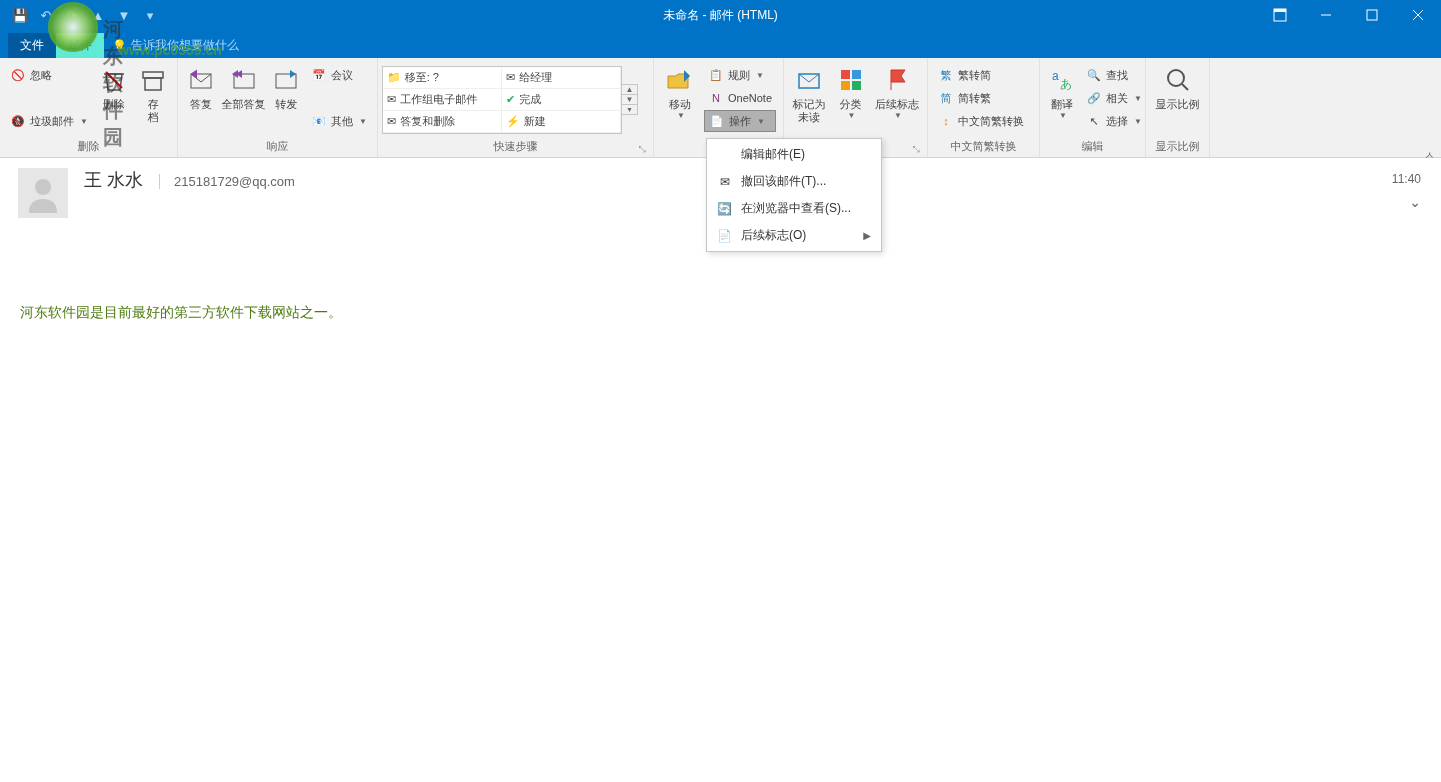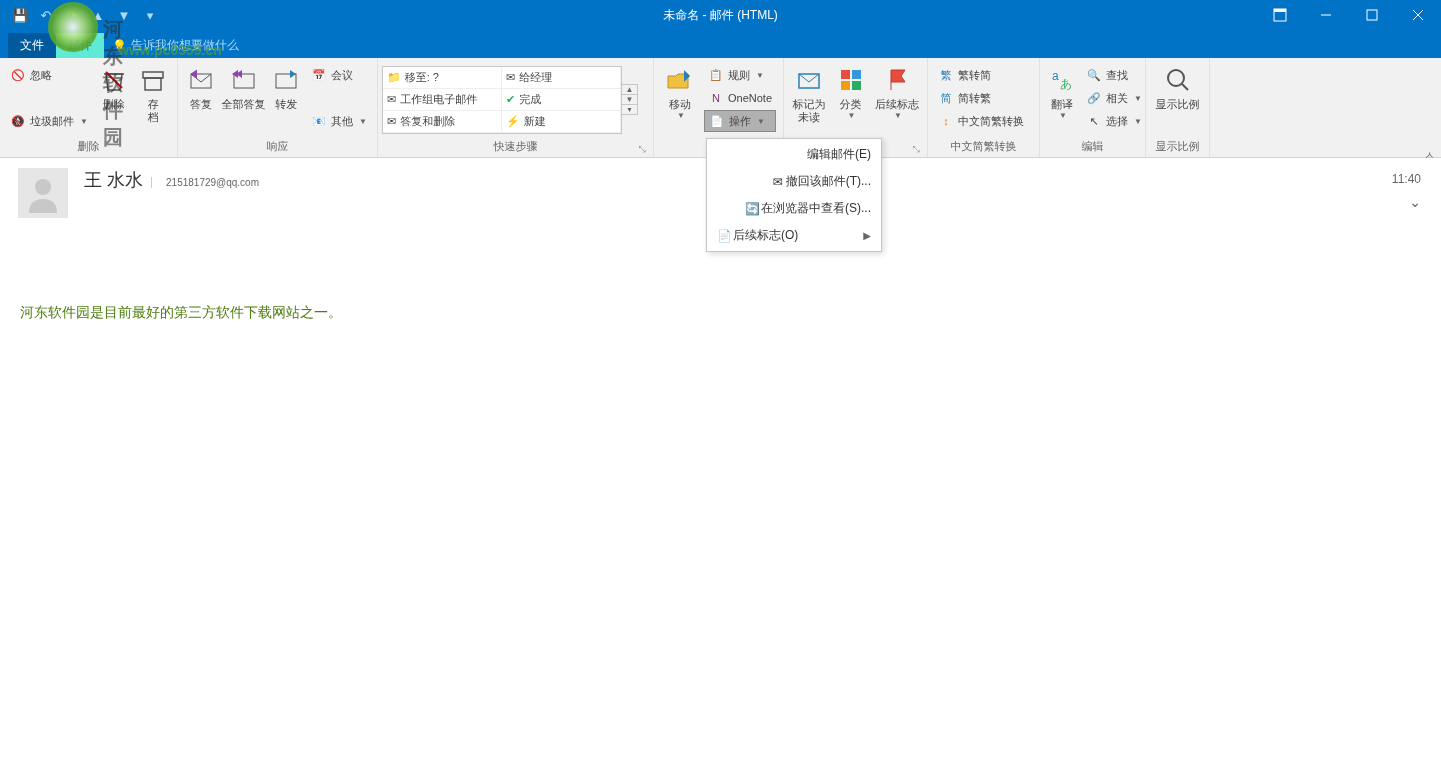--- a/index.html
+++ b/index.html
@@ -45,31 +45,31 @@
 .qs-box { width: 240px; border: 1px solid #c6c6c6; background: #fff; display: grid; grid-template-columns: 1fr 1fr; grid-template-rows: 22px 22px 22px; }
 .qs-item { display: flex; align-items: center; gap: 4px; padding: 0 4px; font-size: 11px; color: #444; border-right: 1px solid #eee; border-bottom: 1px solid #eee; cursor: pointer; }
 .qs-arrows { width: 16px; display: flex; flex-direction: column; border: 1px solid #c6c6c6; border-left: none; }
 .qs-ar { flex: 1; display: flex; align-items: center; justify-content: center; font-size: 8px; color: #666; border-bottom: 1px solid #c6c6c6; cursor: pointer; }
 .qs-ar:last-child { border-bottom: none; }
 
 .drop-arrow { font-size: 8px; color: #666; margin-left: 2px; }
 
 
 .dropdown { position: absolute; top: 138px; left: 706px; width: 176px; background: #fff; border: 1px solid #c6c6c6; box-shadow: 2px 2px 6px rgba(0,0,0,0.15); z-index: 50; padding: 2px; }
-.dd-item { display: flex; align-items: center; padding: 5px 8px; font-size: 12px; color: #333; cursor: pointer; justify-content: flex-end; }
+.dd-item { display: flex; align-items: center; gap: 8px; padding: 5px 8px; font-size: 12px; color: #333; cursor: pointer; }
 .dd-ico { width: 16px; height: 16px; display: flex; align-items: center; justify-content: center; flex-shrink: 0; }
 .dd-arrow { margin-left: auto; font-size: 10px; color: #666; }
 
 
 .msg-header { padding: 10px 18px 6px; display: flex; align-items: flex-start; gap: 16px; position: relative; }
 .avatar { width: 50px; height: 50px; background: #e6e6e6; display: flex; align-items: center; justify-content: center; }
 .avatar svg { width: 40px; height: 40px; }
-.sender-info { display: flex; align-items: baseline; gap: 8px; }
+.sender-info { display: flex; align-items: baseline; gap: 16px; }
 .sender-name { font-size: 18px; color: #333; }
-.sender-email { font-size: 10px; color: #666; border-left: 1px solid #ccc; padding-left: 14px; }
+.sender-email { font-size: 13px; color: #666; border-left: 1px solid #ccc; padding-left: 14px; }
 .msg-time { position: absolute; right: 20px; top: 14px; font-size: 12px; color: #666; }
 .msg-collapse { position: absolute; right: 20px; top: 36px; font-size: 14px; color: #666; cursor: pointer; }
 
 
 .msg-body { padding: 80px 20px 20px; font-size: 14px; color: #4d7c0f; }
 
 .ribbon-collapse { position: absolute; right: 6px; top: 148px; font-size: 11px; color: #666; cursor: pointer; }
 
 
 .btn-sm.active { background: #b1b1b1; border: 1px solid #888; }

